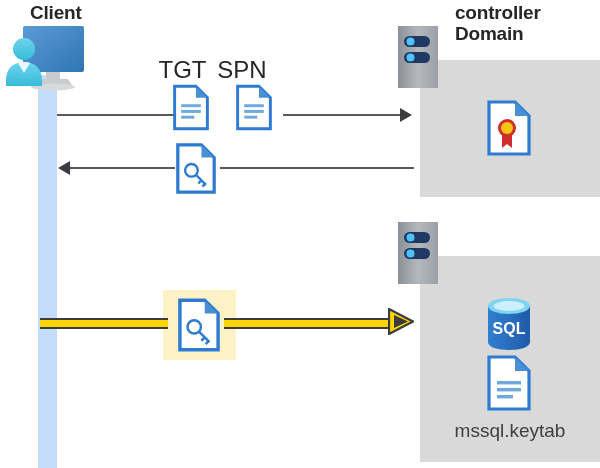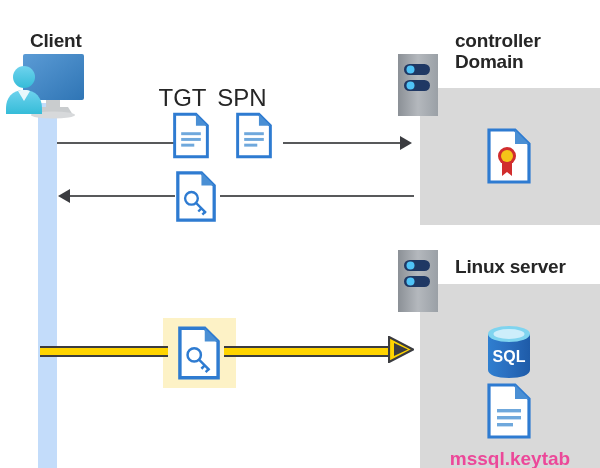--- a/index.html
+++ b/index.html
@@ -3,42 +3,41 @@
 <meta charset="utf-8">
 <style>
   html,body{margin:0;padding:0;background:#fff;}
   #stage{
     position:relative;
     width:600px;height:468px;
     background:#ffffff;
     font-family:"Liberation Sans", sans-serif;
     overflow:hidden;
   }
-  .abs{position:absolute;margin-top:28px;}
+  .abs{position:absolute;}
 
   
   .panel{background:#d9d9d9;}
 
   
   .hdr{
     font-weight:bold;
     color:#262626;
     line-height:1.12;
     letter-spacing:-0.2px;
   }
   .hdr-client{font-size:19px;}
   .hdr-dc{font-size:19px;}
   .hdr-linux{font-size:19px;}
 
   .caption{
     font-size:19px;
-    color:#ec4899;
+    color:#404040;
     text-align:center;
     white-space:nowrap;
-    font-weight:bold;
   }
 
   
   .lifeline{background:#c3dcfa;}
 
   
   .hline{background:#58595b;height:2px;}
 
   .arrowhead-right{
     width:0;height:0;
@@ -130,21 +129,20 @@
   <div class="abs" style="left:487px;top:100px;width:44px;height:56px;">
     <svg width="44" height="56" viewBox="0 0 44 56">
       <path d="M2 2 h26 l14 14 v38 h-40 z" fill="#ffffff" stroke="#2e7bd1" stroke-width="3.2"></path>
       <path d="M28 2 v14 h14 z" fill="#4a8fd4"></path>
       <circle cx="20" cy="28" r="9" fill="#d12d2d"></circle>
       <circle cx="20" cy="28" r="6" fill="#f5c518"></circle>
       <path d="M15 35 l0 13 l5 -4 l5 4 l0 -13 z" fill="#d12d2d"></path>
     </svg>
   </div>
 
-  <div class="abs hdr hdr-linux" style="left:455px;top:228px;">Linux server</div>
 
   <div class="abs panel" style="left:420px;top:256px;width:180px;height:206px;"></div>
 
   <div class="abs" style="left:398px;top:222px;width:40px;height:62px;">
     <svg width="40" height="62" viewBox="0 0 40 62">
       <defs>
         <linearGradient id="rack2" x1="0" y1="0" x2="1" y2="0">
           <stop offset="0" stop-color="#8b9096"></stop>
           <stop offset="0.5" stop-color="#b4b8bd"></stop>
           <stop offset="1" stop-color="#9aa0a6"></stop>

